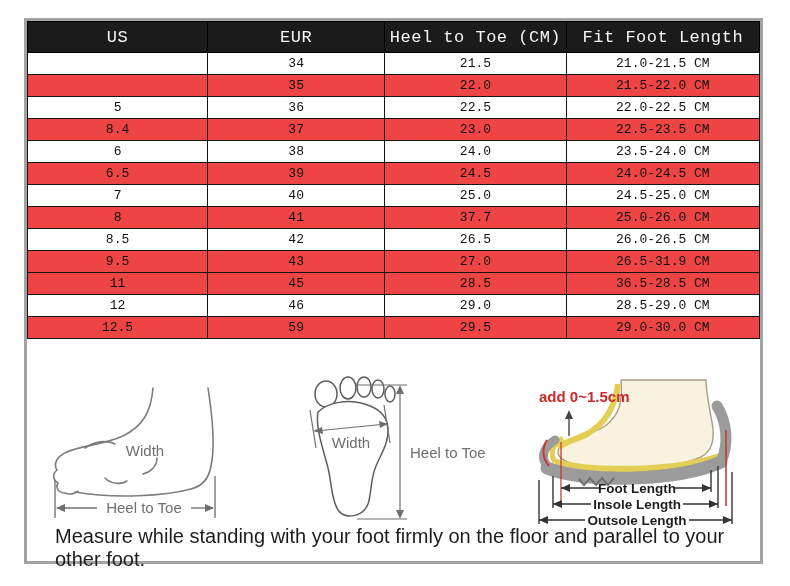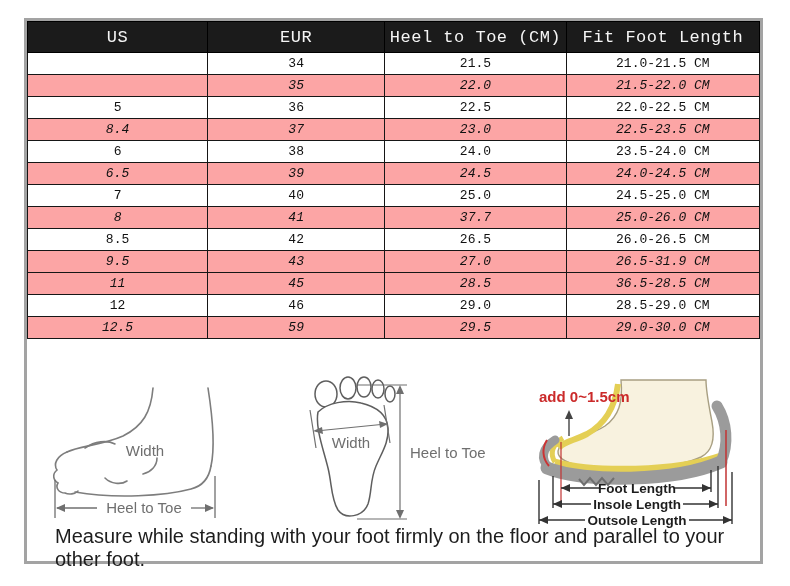--- a/index.html
+++ b/index.html
@@ -6,21 +6,21 @@
   html,body { width:790px; height:586px; background:#ffffff; overflow:hidden;
               font-family:"Liberation Sans", sans-serif; }
   .frame { position:absolute; left:24px; top:18px; width:739px; height:546px;
            border:3px solid #a3a3a3; background:#fff; }
   table.size-table { width:100%; border-collapse:collapse; table-layout:fixed;
            font-family:"Liberation Mono","DejaVu Sans Mono",monospace; }
   table.size-table th { background:#1b1b1b; color:#f5f5f5; font-weight:normal;
            font-size:17px; height:31px; border:1px solid #000; letter-spacing:.5px; }
   table.size-table td { text-align:center; font-size:13px; height:22px;
            border:1px solid #161616; color:#111; padding:0; line-height:1; }
-  table.size-table tr.alt td { background:#fca5a5;font-style:italic; }
+  table.size-table tr.alt td { background:#ef4444; }
   .lower { position:absolute; left:0; top:339px; width:733px; height:201px; background:#fff; }
   .caption { position:absolute; left:28px; top:165px; font-size:20px; color:#1d1d1d; }
   svg { position:absolute; overflow:visible; }
   svg text { font-family:"Liberation Sans", sans-serif; }
   .sketch-label { fill:#6f6f6f; font-size:15px; }
   .shoe-label { fill:#1d1d1d; font-size:13.5px; font-weight:bold; }
   .add-label { fill:#cb2a2a; font-size:15px; font-weight:bold; }
 </style>
 </head>
 <body>

